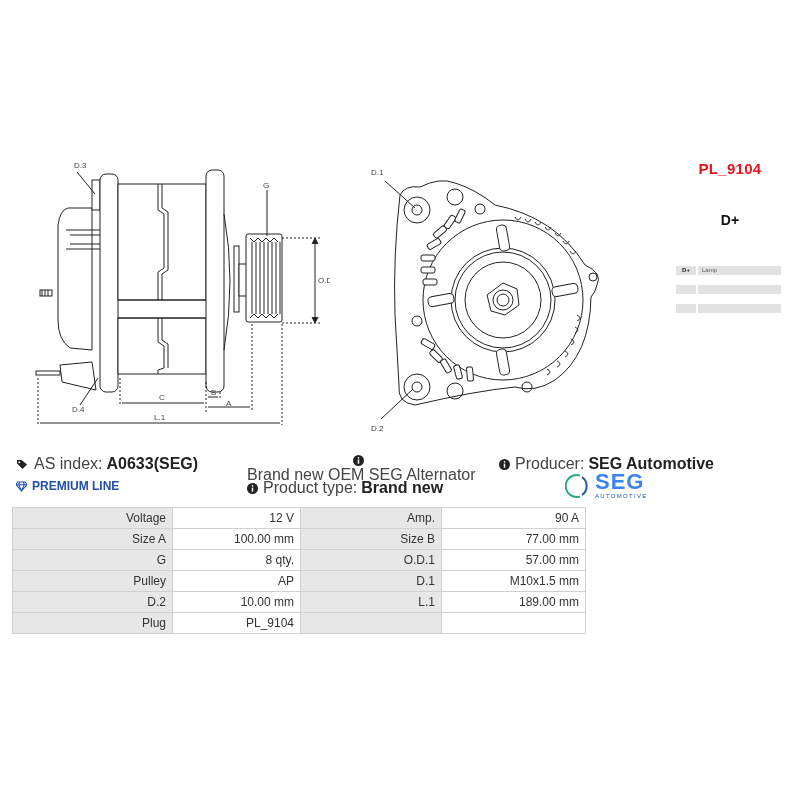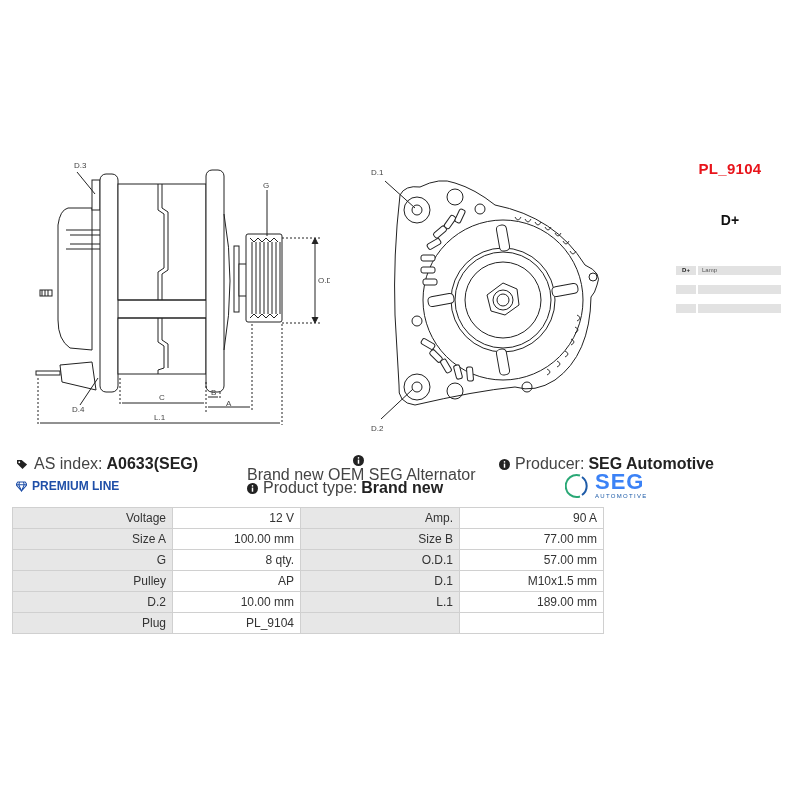--- a/index.html
+++ b/index.html
@@ -228,21 +228,21 @@
     <span class="big">SEG</span>
     <span class="small">AUTOMOTIVE</span>
   </div>
 </div>
 
 <table class="spec">
   <tbody>
       <tr>
     <td class="l" style="width:160px">Voltage</td>
     <td class="v" style="width:128px">12 V</td>
-    <td class="l" style="width:159px">Amp.</td>
+    <td class="l" style="width:141px">Amp.</td>
     <td class="v" style="width:144px">90 A</td>
   </tr>
   <tr>
     <td class="l">Size A</td>
     <td class="v">100.00 mm</td>
     <td class="l">Size B</td>
     <td class="v">77.00 mm</td>
   </tr>
   <tr>
     <td class="l">G</td>

